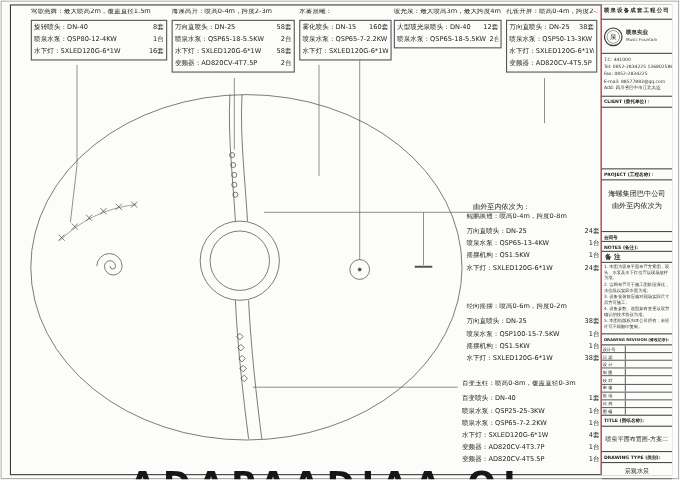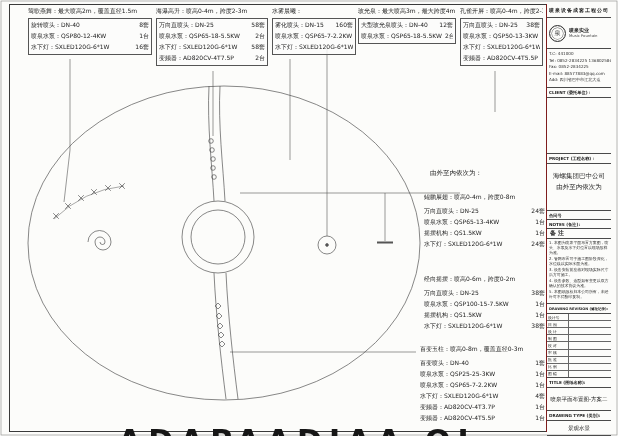--- a/index.html
+++ b/index.html
@@ -6,21 +6,21 @@
   .page{position:relative;width:618px;height:436px;background:#fcfcfa;overflow:hidden;
         font-family:"DejaVu Sans",sans-serif;color:#1c1c1c}
   svg.plan{position:absolute;left:0;top:0}
   
   .spec-box{position:absolute;top:8px;font-size:6px;line-height:1.1;color:#222}
   .spec-head{white-space:nowrap;height:10px;overflow:hidden}
   .spec-rows{border:1px solid #555;padding:1px 2px;background:rgba(252,252,250,.85)}
   .spec-row{display:flex;justify-content:space-between;align-items:center;height:11px;white-space:nowrap;overflow:hidden}
   .spec-row .qty{margin-left:3px}
   
-  .inner-heading{position:absolute;left:430px;top:169px;font-size:6.5px;white-space:nowrap}
+  .inner-heading{position:absolute;left:430px;top:184px;font-size:6.5px;white-space:nowrap}
   .inner-group{position:absolute;font-size:6px;line-height:1.1}
   .inner-title{height:12px;white-space:nowrap;overflow:hidden}
   
   .tb{position:absolute;left:546px;top:4px;width:64px;height:428px;border-left:1px solid #7f1d1d;
       display:flex;flex-direction:column;background:#fcfcfa;z-index:3}
   .tb-sec{border-bottom:1px solid #4a4a4a;position:relative;overflow:hidden;flex:none}
   .strip{font-size:4.2px;font-weight:bold;display:flex;align-items:center;padding-left:2px;white-space:nowrap}
   .company{font-size:5px;font-weight:bold;letter-spacing:1px;text-align:center;line-height:13px;white-space:nowrap}
   .logo-row{display:flex;align-items:center;padding:2px}
   .seal{width:15px;height:15px;border:1px solid #333;border-radius:50%;display:flex;align-items:center;

